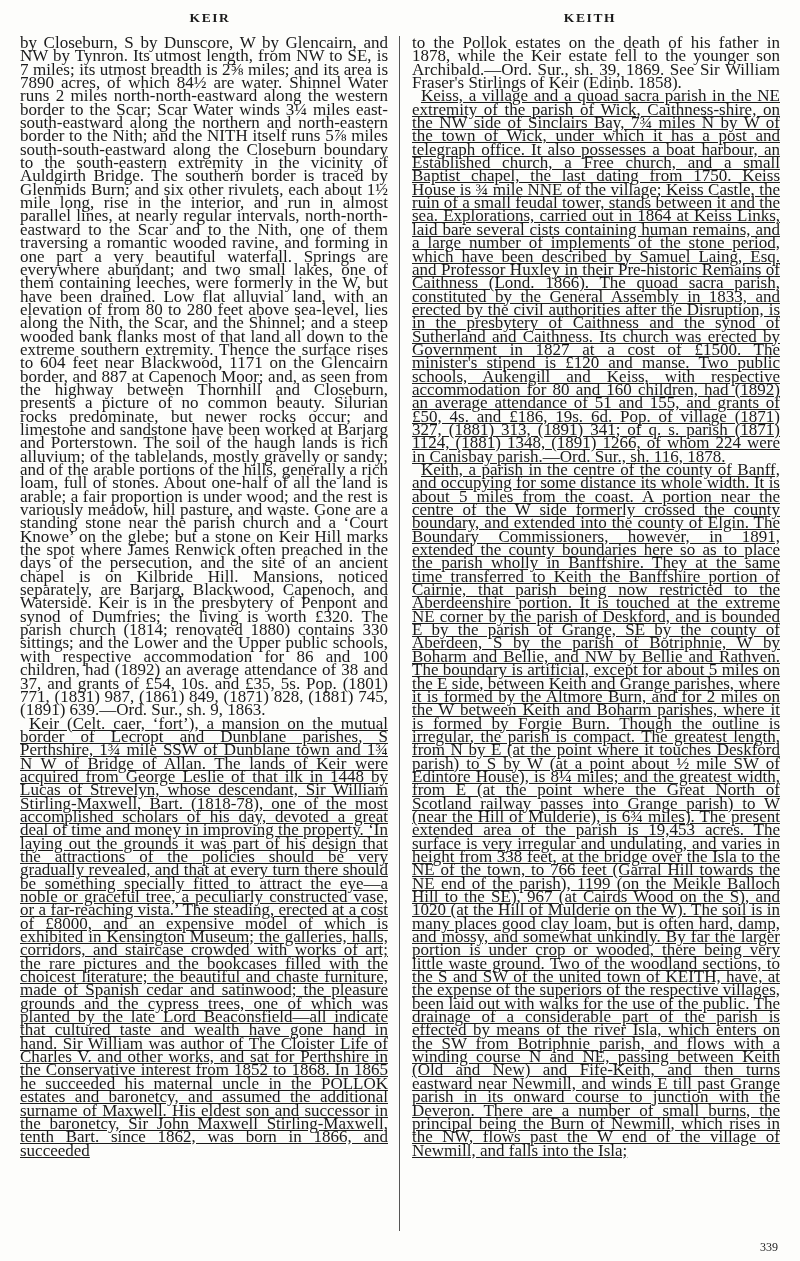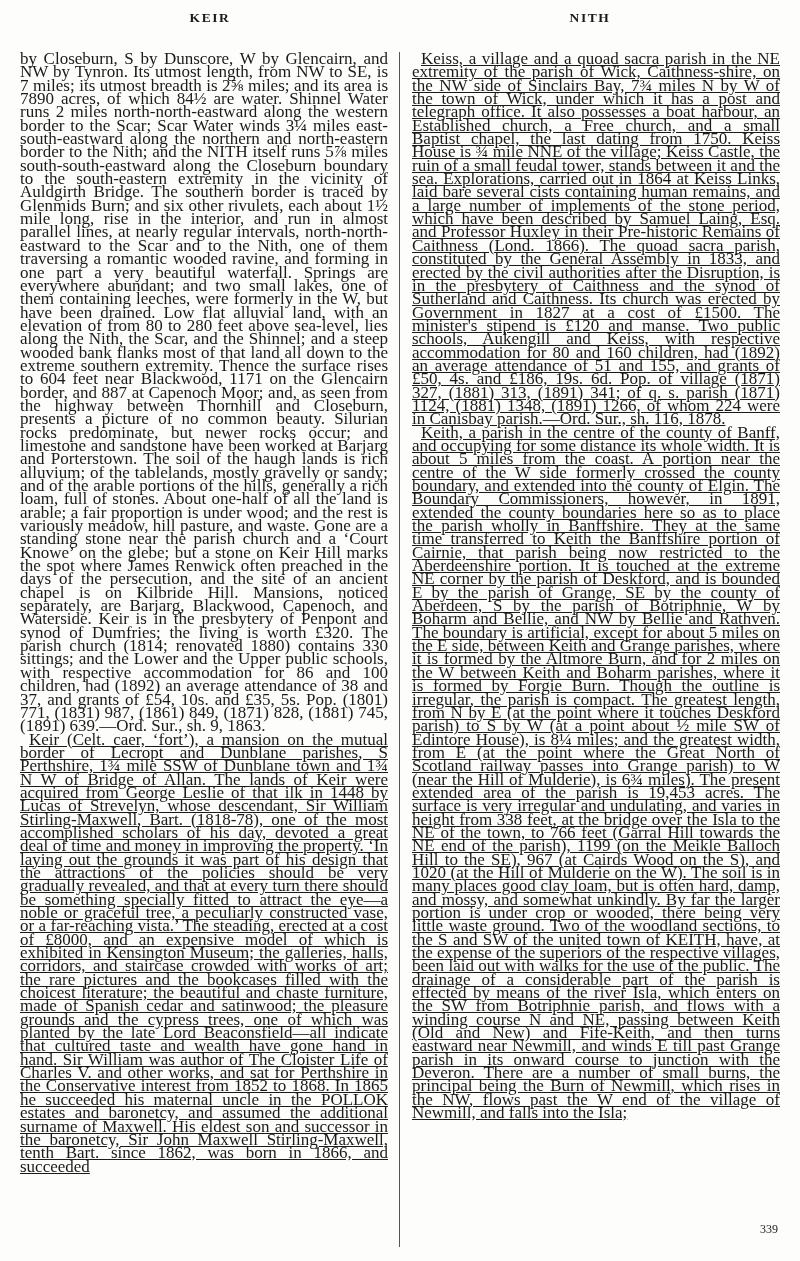--- a/index.html
+++ b/index.html
@@ -18,21 +18,21 @@
     width: 800px;
     height: 1261px;
     box-sizing: border-box;
     padding: 10px 20px 8px 20px;
     background: #fdfdfb;
   }
   .running-head {
     display: flex;
     height: 22px;
     align-items: flex-start;
-    margin-bottom: 20px;
+    margin-bottom: 4px;
   }
   .running-head .rh-col {
     width: 50%;
     text-align: center;
     font-size: 13.5px;
     font-weight: bold;
     letter-spacing: 1.6px;
     font-family: "Liberation Serif", serif;
   }
   .columns {
@@ -59,43 +59,44 @@
     margin: 0;
     text-indent: 0;
   }
   p.para.indent {
     text-indent: 9px;
     text-decoration: underline;
   }
   .page-number {
     position: absolute;
     right: 22px;
-    bottom: 24px;
+    bottom: 6px;
     font-size: 12px;
     font-family: "Liberation Serif", serif;
   }
 </style>
 </head>
 <body>
 
 <div id="page">
 
   <div class="running-head">
     <div class="rh-col">KEIR</div>
-    <div class="rh-col">NITH</div>
+    <div class="rh-col">KEITH</div>
   </div>
 
   <div class="columns">
 
     <div class="col left">
       <p class="para">by Closeburn, S by Dunscore, W by Glencairn, and NW by Tynron. Its utmost length, from NW to SE, is 7 miles; its utmost breadth is 2⅝ miles; and its area is 7890 acres, of which 84½ are water. Shinnel Water runs 2 miles north-north-eastward along the western border to the Scar; Scar Water winds 3¼ miles east-south-eastward along the northern and north-eastern border to the Nith; and the NITH itself runs 5⅞ miles south-south-eastward along the Closeburn boundary to the south-eastern extremity in the vicinity of Auldgirth Bridge. The southern border is traced by Glenmids Burn; and six other rivulets, each about 1½ mile long, rise in the interior, and run in almost parallel lines, at nearly regular intervals, north-north-eastward to the Scar and to the Nith, one of them traversing a romantic wooded ravine, and forming in one part a very beautiful waterfall. Springs are everywhere abundant; and two small lakes, one of them containing leeches, were formerly in the W, but have been drained. Low flat alluvial land, with an elevation of from 80 to 280 feet above sea-level, lies along the Nith, the Scar, and the Shinnel; and a steep wooded bank flanks most of that land all down to the extreme southern extremity. Thence the surface rises to 604 feet near Blackwood, 1171 on the Glencairn border, and 887 at Capenoch Moor; and, as seen from the highway between Thornhill and Closeburn, presents a picture of no common beauty. Silurian rocks predominate, but newer rocks occur; and limestone and sandstone have been worked at Barjarg and Porterstown. The soil of the haugh lands is rich alluvium; of the tablelands, mostly gravelly or sandy; and of the arable portions of the hills, generally a rich loam, full of stones. About one-half of all the land is arable; a fair proportion is under wood; and the rest is variously meadow, hill pasture, and waste. Gone are a standing stone near the parish church and a ‘Court Knowe’ on the glebe; but a stone on Keir Hill marks the spot where James Renwick often preached in the days of the persecution, and the site of an ancient chapel is on Kilbride Hill. Mansions, noticed separately, are Barjarg, Blackwood, Capenoch, and Waterside. Keir is in the presbytery of Penpont and synod of Dumfries; the living is worth £320. The parish church (1814; renovated 1880) contains 330 sittings; and the Lower and the Upper public schools, with respective accommodation for 86 and 100 children, had (1892) an average attendance of 38 and 37, and grants of £54, 10s. and £35, 5s. Pop. (1801) 771, (1831) 987, (1861) 849, (1871) 828, (1881) 745, (1891) 639.—Ord. Sur., sh. 9, 1863.</p>
       <p class="para indent">Keir (Celt. caer, ‘fort’), a mansion on the mutual border of Lecropt and Dunblane parishes, S Perthshire, 1¾ mile SSW of Dunblane town and 1¾ N W of Bridge of Allan. The lands of Keir were acquired from George Leslie of that ilk in 1448 by Lucas of Strevelyn, whose descendant, Sir William Stirling-Maxwell, Bart. (1818-78), one of the most accomplished scholars of his day, devoted a great deal of time and money in improving the property. ‘In laying out the grounds it was part of his design that the attractions of the policies should be very gradually revealed, and that at every turn there should be something specially fitted to attract the eye—a noble or graceful tree, a peculiarly constructed vase, or a far-reaching vista.’ The steading, erected at a cost of £8000, and an expensive model of which is exhibited in Kensington Museum; the galleries, halls, corridors, and staircase crowded with works of art; the rare pictures and the bookcases filled with the choicest literature; the beautiful and chaste furniture, made of Spanish cedar and satinwood; the pleasure grounds and the cypress trees, one of which was planted by the late Lord Beaconsfield—all indicate that cultured taste and wealth have gone hand in hand. Sir William was author of The Cloister Life of Charles V. and other works, and sat for Perthshire in the Conservative interest from 1852 to 1868. In 1865 he succeeded his maternal uncle in the POLLOK estates and baronetcy, and assumed the additional surname of Maxwell. His eldest son and successor in the baronetcy, Sir John Maxwell Stirling-Maxwell, tenth Bart. since 1862, was born in 1866, and succeeded</p>
     </div>
 
     <div class="col right">
+      <p class="para">to the Pollok estates on the death of his father in 1878, while the Keir estate fell to the younger son Archibald.—Ord. Sur., sh. 39, 1869. See Sir William Fraser's Stirlings of Keir (Edinb. 1858).</p>
       <p class="para indent">Keiss, a village and a quoad sacra parish in the NE extremity of the parish of Wick, Caithness-shire, on the NW side of Sinclairs Bay, 7¾ miles N by W of the town of Wick, under which it has a post and telegraph office. It also possesses a boat harbour, an Established church, a Free church, and a small Baptist chapel, the last dating from 1750. Keiss House is ¾ mile NNE of the village; Keiss Castle, the ruin of a small feudal tower, stands between it and the sea. Explorations, carried out in 1864 at Keiss Links, laid bare several cists containing human remains, and a large number of implements of the stone period, which have been described by Samuel Laing, Esq. and Professor Huxley in their Pre-historic Remains of Caithness (Lond. 1866). The quoad sacra parish, constituted by the General Assembly in 1833, and erected by the civil authorities after the Disruption, is in the presbytery of Caithness and the synod of Sutherland and Caithness. Its church was erected by Government in 1827 at a cost of £1500. The minister's stipend is £120 and manse. Two public schools, Aukengill and Keiss, with respective accommodation for 80 and 160 children, had (1892) an average attendance of 51 and 155, and grants of £50, 4s. and £186, 19s. 6d. Pop. of village (1871) 327, (1881) 313, (1891) 341; of q. s. parish (1871) 1124, (1881) 1348, (1891) 1266, of whom 224 were in Canisbay parish.—Ord. Sur., sh. 116, 1878.</p>
       <p class="para indent">Keith, a parish in the centre of the county of Banff, and occupying for some distance its whole width. It is about 5 miles from the coast. A portion near the centre of the W side formerly crossed the county boundary, and extended into the county of Elgin. The Boundary Commissioners, however, in 1891, extended the county boundaries here so as to place the parish wholly in Banffshire. They at the same time transferred to Keith the Banffshire portion of Cairnie, that parish being now restricted to the Aberdeenshire portion. It is touched at the extreme NE corner by the parish of Deskford, and is bounded E by the parish of Grange, SE by the county of Aberdeen, S by the parish of Botriphnie, W by Boharm and Bellie, and NW by Bellie and Rathven. The boundary is artificial, except for about 5 miles on the E side, between Keith and Grange parishes, where it is formed by the Altmore Burn, and for 2 miles on the W between Keith and Boharm parishes, where it is formed by Forgie Burn. Though the outline is irregular, the parish is compact. The greatest length, from N by E (at the point where it touches Deskford parish) to S by W (at a point about ½ mile SW of Edintore House), is 8¼ miles; and the greatest width, from E (at the point where the Great North of Scotland railway passes into Grange parish) to W (near the Hill of Mulderie), is 6¾ miles). The present extended area of the parish is 19,453 acres. The surface is very irregular and undulating, and varies in height from 338 feet, at the bridge over the Isla to the NE of the town, to 766 feet (Garral Hill towards the NE end of the parish), 1199 (on the Meikle Balloch Hill to the SE), 967 (at Cairds Wood on the S), and 1020 (at the Hill of Mulderie on the W). The soil is in many places good clay loam, but is often hard, damp, and mossy, and somewhat unkindly. By far the larger portion is under crop or wooded, there being very little waste ground. Two of the woodland sections, to the S and SW of the united town of KEITH, have, at the expense of the superiors of the respective villages, been laid out with walks for the use of the public. The drainage of a considerable part of the parish is effected by means of the river Isla, which enters on the SW from Botriphnie parish, and flows with a winding course N and NE, passing between Keith (Old and New) and Fife-Keith, and then turns eastward near Newmill, and winds E till past Grange parish in its onward course to junction with the Deveron. There are a number of small burns, the principal being the Burn of Newmill, which rises in the NW, flows past the W end of the village of Newmill, and falls into the Isla;</p>
     </div>
 
   </div>
 
   <div class="page-number">339</div>
 
 </div>
 

